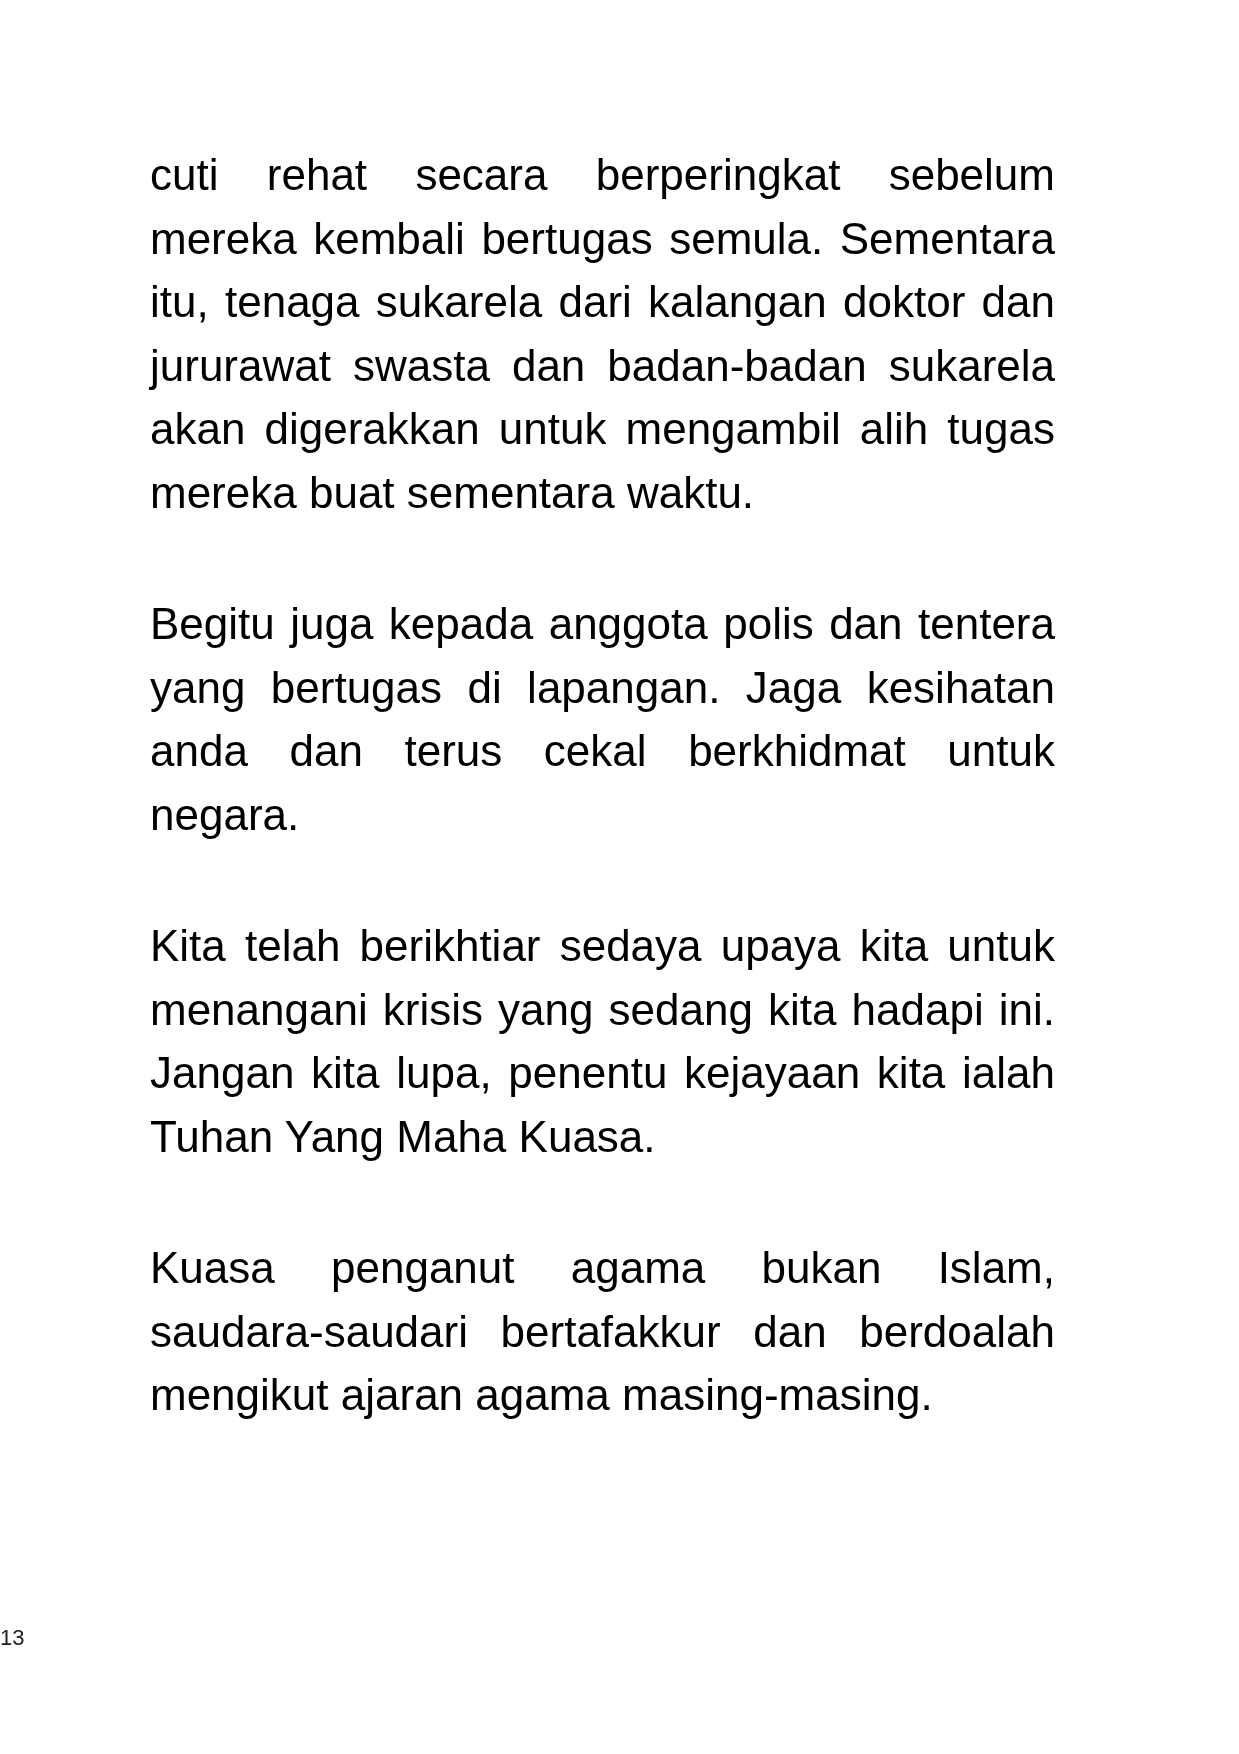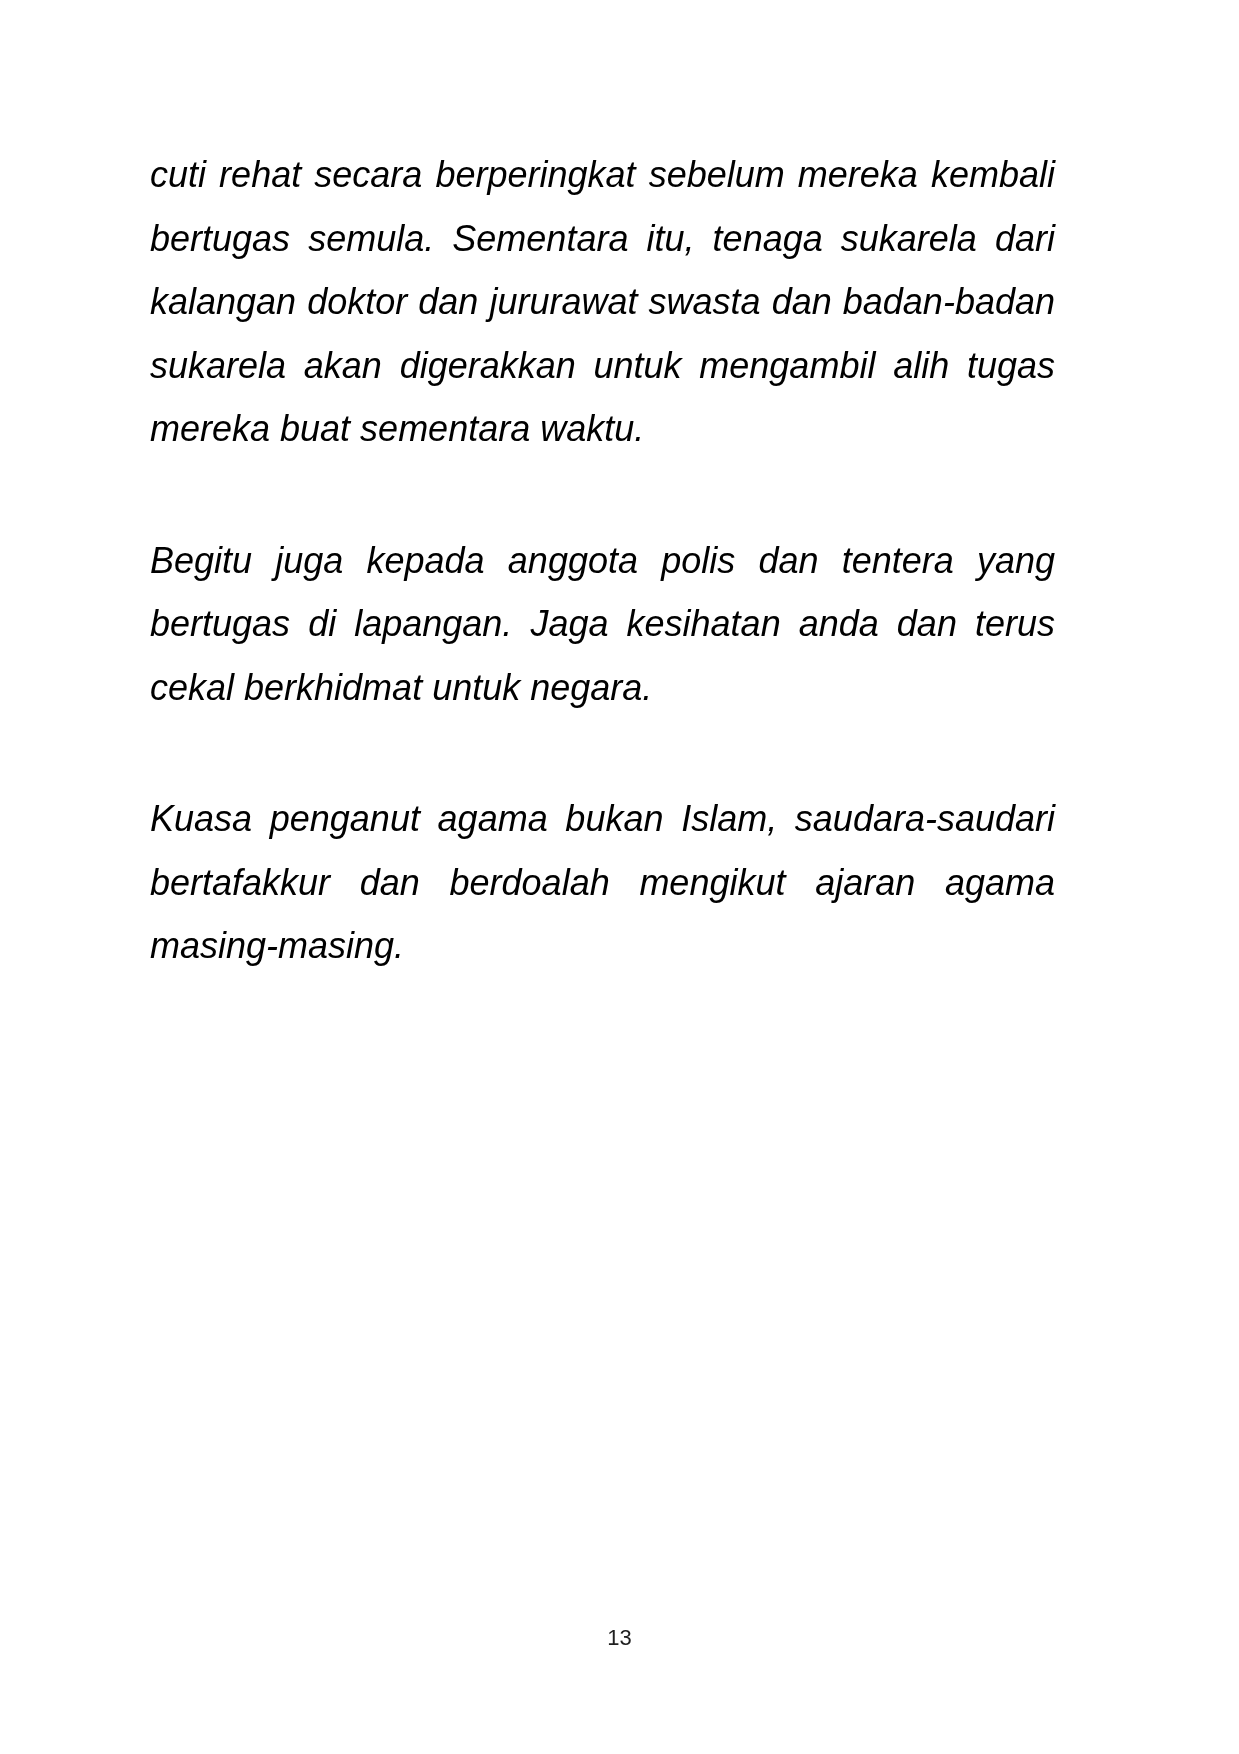--- a/index.html
+++ b/index.html
@@ -17,46 +17,45 @@
     overflow: hidden;
   }
   .text-block {
     position: absolute;
     left: 150px;
     top: 143px;
     width: 921px;
   }
   .text-block p {
     margin: 0 16px 68px 0;
-    font-size: 36px;
+    font-size: 44px;
     line-height: 63.5px;
     text-align: justify;
     text-justify: inter-word;
     letter-spacing: 0;
     word-spacing: normal;
     hyphens: none;
-    font-style: italic;
   }
   .text-block p:last-child {
     margin-bottom: 0;
   }
   .page-number {
     position: absolute;
     top: 1627px;
     left: 0;
     width: 1239px;
-    text-align: center;
     font-size: 22px;
     line-height: 22px;
     color: #202020;
   }
 </style>
 </head>
 <body>
 
 <div class="page">
   <main class="text-block">
     <p>cuti rehat secara berperingkat sebelum mereka kembali bertugas semula. Sementara itu, tenaga sukarela dari kalangan doktor dan jururawat swasta dan badan-badan sukarela akan digerakkan untuk mengambil alih tugas mereka buat sementara waktu.</p>
     <p>Begitu juga kepada anggota polis dan tentera yang bertugas di lapangan. Jaga kesihatan anda dan terus cekal berkhidmat untuk negara.</p>
+    <p>Kita telah berikhtiar sedaya upaya kita untuk menangani krisis yang sedang kita hadapi ini. Jangan kita lupa, penentu kejayaan kita ialah Tuhan Yang Maha Kuasa.</p>
     <p>Kuasa penganut agama bukan Islam, saudara-saudari bertafakkur dan berdoalah mengikut ajaran agama masing-masing.</p>
   </main>
   <footer class="page-number">13</footer>
 </div>
 
 </body></html>

